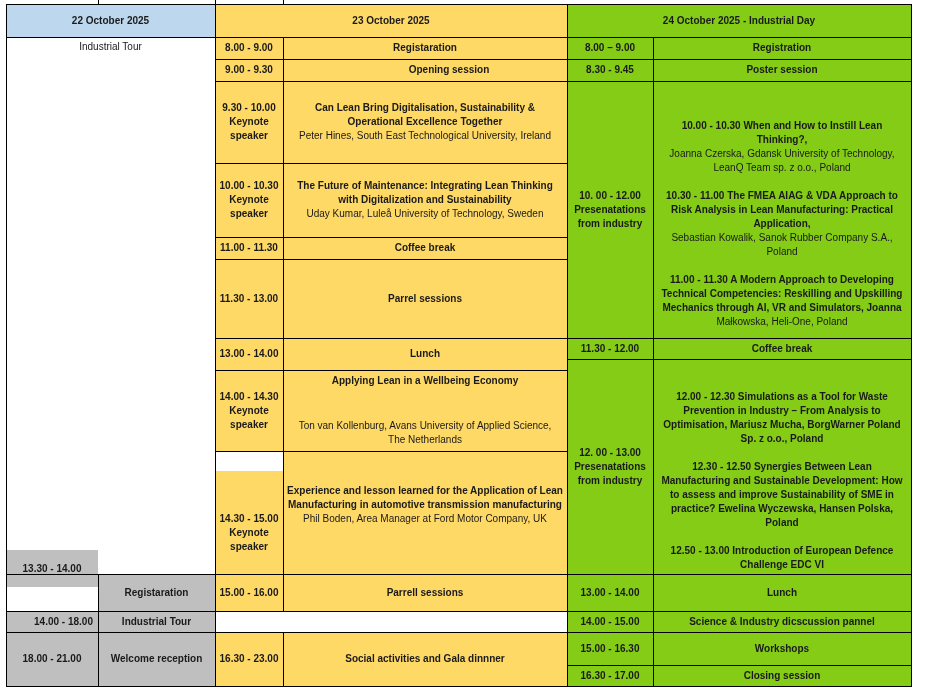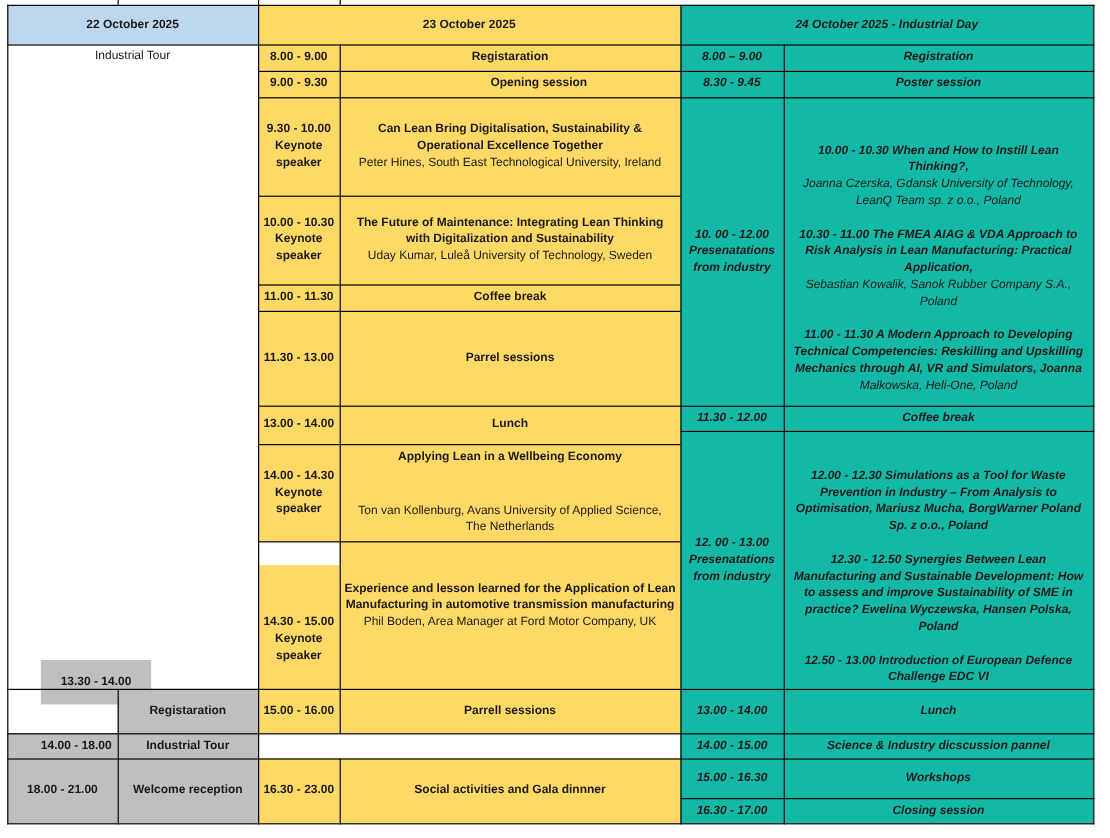--- a/index.html
+++ b/index.html
@@ -4,33 +4,33 @@
 <style>
   html, body { margin:0; padding:0; background:#ffffff; }
   body { width:925px; height:698px; position:relative; overflow:hidden;
          font-family:"Liberation Sans", "DejaVu Sans", sans-serif; color:#1a1a1a; }
   .c { position:absolute; box-sizing:border-box; display:flex; flex-direction:column;
        align-items:center; justify-content:center; text-align:center;
        font-size:10px; line-height:14px; }
   .b { font-weight:bold; }
   .blue { background:#bdd7ee;text-align:right; }
   .yel { background:#ffd966; }
-  .grn { background:#14b8a6;font-style:italic; }
+  .grn { background:#84cc16; }
   .gry { background:#bfbfbf; }
   .wht { background:#ffffff; }
   .hl { position:absolute; height:1px; background:#000; }
   .vl { position:absolute; width:1px; background:#000; }
   .gap { height:14px; }
 </style>
 </head>
 <body>
 
 <div class="c blue b" style="left:6px;top:4px;width:209px;height:33px;">22 October 2025</div>
 <div class="c wht" style="left:6px;top:37px;width:209px;height:537px;justify-content:flex-start;padding-top:3px;font-size:10px;">Industrial Tour</div>
-<div class="c gry b" style="left:6px;top:550px;width:92px;height:37px;margin-left:28px;">13.30 - 14.00</div>
+<div class="c gry b" style="left:6px;top:550px;width:92px;height:37px;">13.30 - 14.00</div>
 <div class="c gry b" style="left:98px;top:574px;width:117px;height:37px;">Registaration</div>
 <div class="c gry b" style="left:6px;top:611px;width:92px;height:21px;padding-left:23px;">14.00 - 18.00</div>
 <div class="c gry b" style="left:98px;top:611px;width:117px;height:21px;">Industrial Tour</div>
 <div class="c gry b" style="left:6px;top:632px;width:92px;height:54px;">18.00 - 21.00</div>
 <div class="c gry b" style="left:98px;top:632px;width:117px;height:54px;">Welcome reception</div>
 
 <div class="c yel b" style="left:215px;top:4px;width:352px;height:33px;">23 October 2025</div>
 
 <div class="c yel b" style="left:215px;top:37px;width:68px;height:22px;">8.00 - 9.00</div>
 <div class="c yel b" style="left:283px;top:37px;width:284px;height:22px;">Registaration</div>

